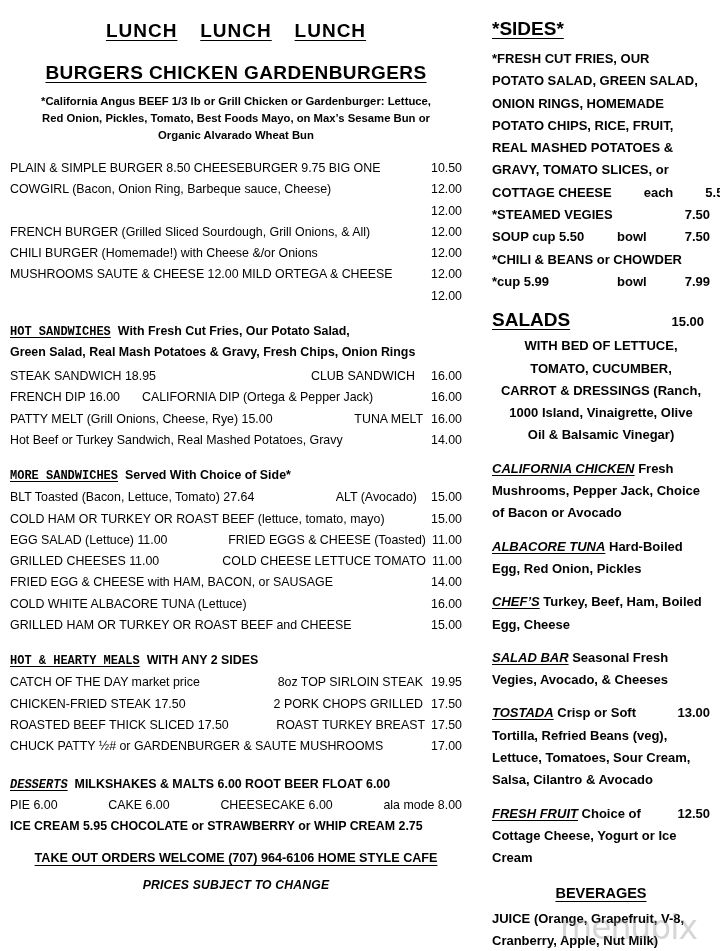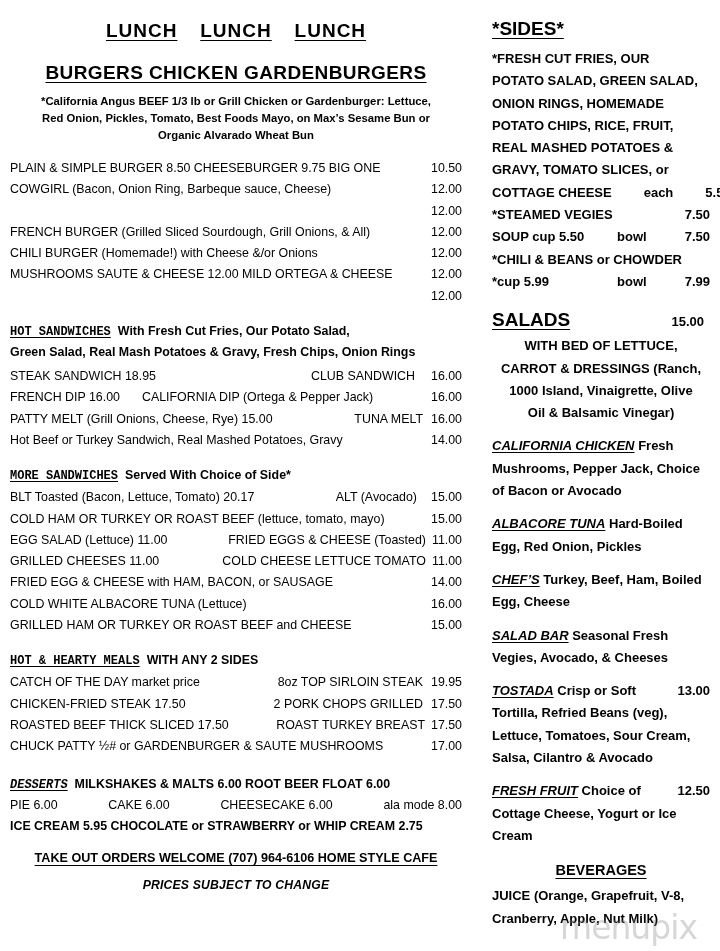--- a/index.html
+++ b/index.html
@@ -307,21 +307,21 @@
         <span class="pr">14.00</span>
       </div>
     </div>
 
     <div class="sec-head">
       <span class="hd">MORE SANDWICHES</span><span class="sub">Served With Choice of Side*</span>
     </div>
 
     <div class="rows">
       <div class="row">
-        <span class="nm">BLT  Toasted  (Bacon, Lettuce, Tomato) 20.17</span>
+        <span class="nm">BLT  Toasted  (Bacon, Lettuce, Tomato) 27.64</span>
         <span class="fill"></span>
         <span class="mid">ALT (Avocado)</span>
         <span style="width:14px"></span>
         <span class="pr">15.00</span>
       </div>
       <div class="row">
         <span class="nm">COLD HAM OR TURKEY OR ROAST BEEF  (lettuce, tomato, mayo)</span>
         <span class="fill"></span>
         <span class="pr">15.00</span>
       </div>
@@ -451,20 +451,21 @@
       </div>
     </div>
 
     <div class="r-head-row">
       <span class="r-head">SALADS</span>
       <span class="r-price">15.00</span>
     </div>
 
     <div class="salad-desc">
       <div>WITH BED OF LETTUCE,</div>
+      <div>TOMATO, CUCUMBER,</div>
       <div>CARROT &amp; DRESSINGS  (Ranch,</div>
       <div>1000 Island, Vinaigrette, Olive</div>
       <div>Oil &amp; Balsamic Vinegar)</div>
     </div>
 
     <div class="salad-item">
       <span class="pr"></span><span class="nm">CALIFORNIA CHICKEN</span><span> Fresh Mushrooms, Pepper Jack, Choice of Bacon or Avocado</span>
     </div>
     <div class="salad-item">
       <span class="pr"></span><span class="nm">ALBACORE TUNA</span><span> Hard-Boiled Egg, Red Onion, Pickles</span>

